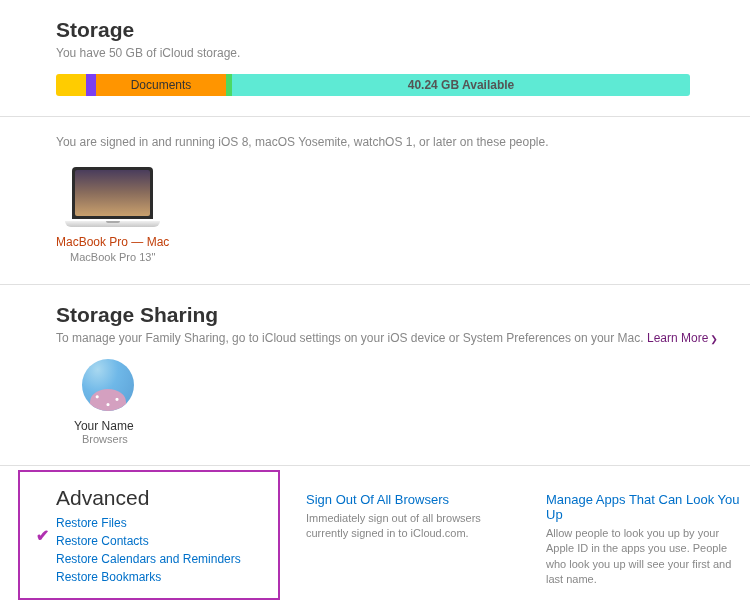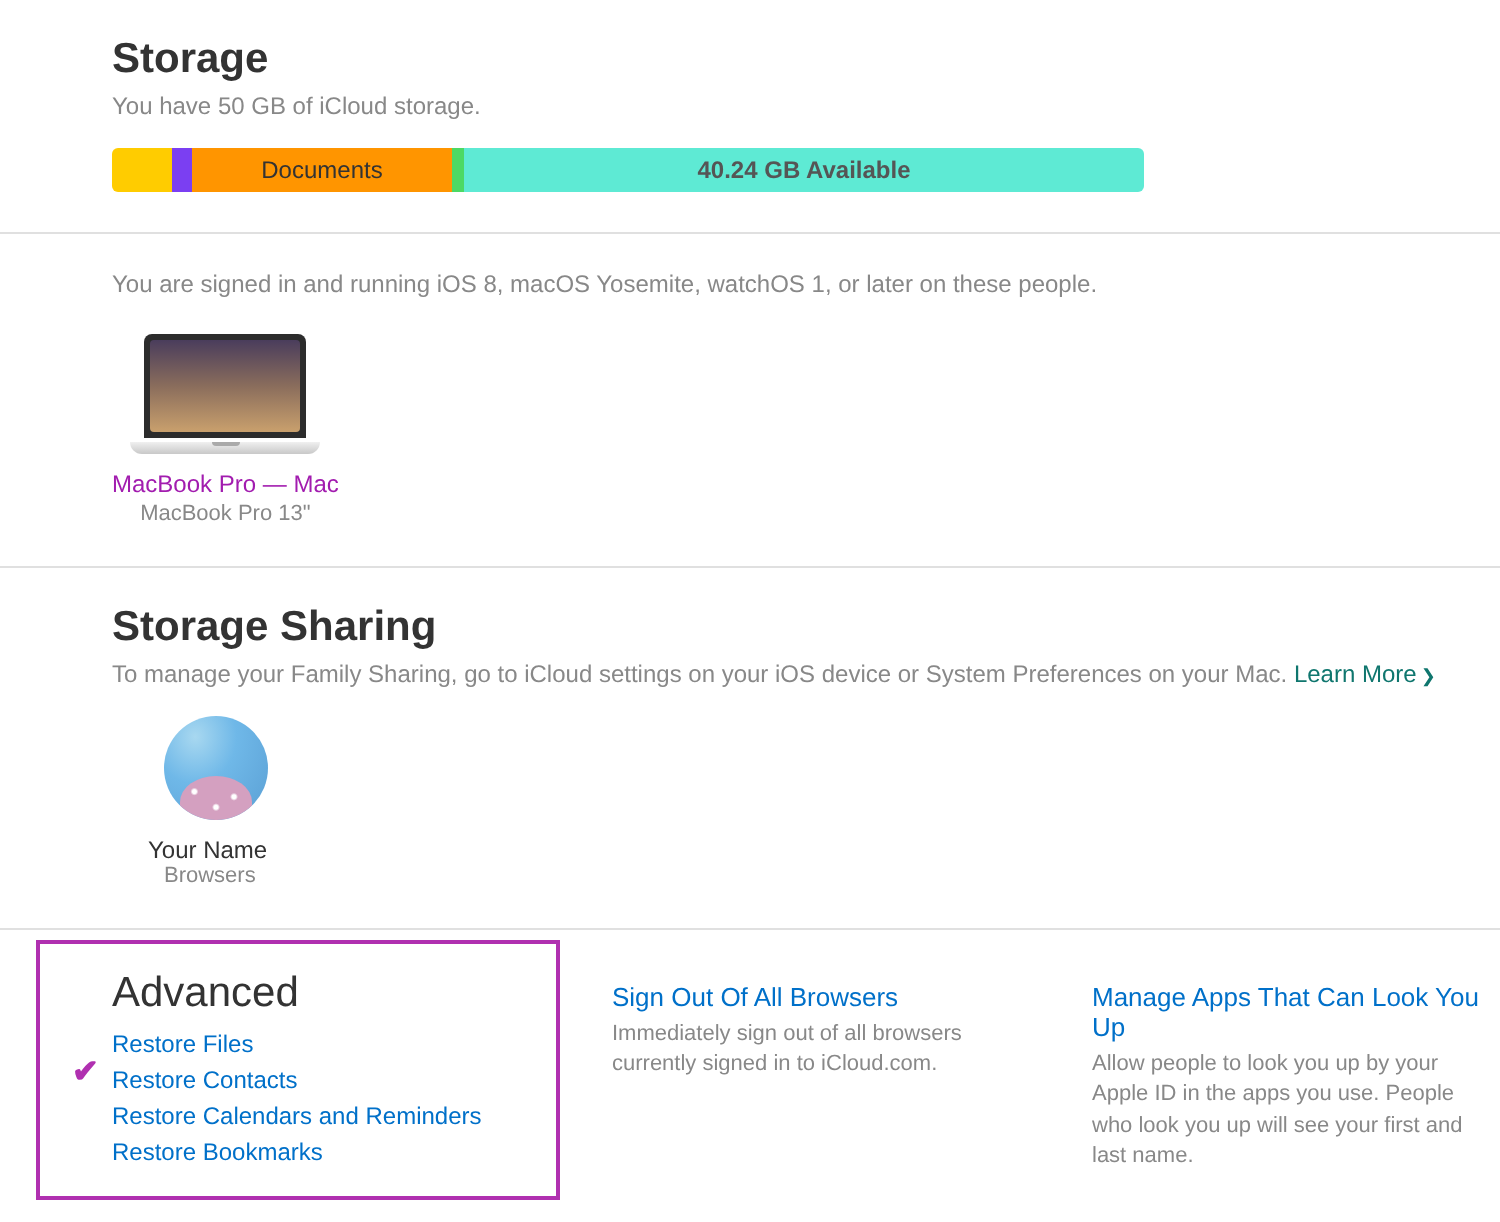--- a/index.html
+++ b/index.html
@@ -1,39 +1,39 @@
 <!DOCTYPE html>
 <html><head>
   <meta charset="utf-8">
   <style>
     * { margin: 0; padding: 0; box-sizing: border-box; }
     body { font-family: -apple-system, BlinkMacSystemFont, "Helvetica Neue", sans-serif; background: #fff; width: 750px; color: #333; font-size: 13px; -webkit-font-smoothing: antialiased; }
     .section { padding: 18px 0 20px 56px; border-bottom: 1px solid #e0e0e0; }
     .section-title { font-size: 21px; font-weight: 700; color: #333; margin-bottom: 4px; }
     .section-subtitle { font-size: 12px; color: #888; }
-    .storage-bar { display: flex; height: 22px; margin-top: 14px; border-radius: 3px; overflow: hidden; width: 516px; }
+    .storage-bar { display: flex; height: 22px; margin-top: 14px; border-radius: 3px; overflow: hidden; width: 634px; }
     .seg { height: 100%; display: flex; align-items: center; justify-content: center; font-size: 12px; }
     .seg.yellow { background: #ffcc00; }
     .seg.purple { background: #7b3ff2; }
     .seg.orange { background: #ff9500; color: #333; }
     .seg.green { background: #4cd964; }
     .seg.grey { background: #5eead4; color: #555; font-weight: bold; }
     .device { margin-top: 18px; display: inline-block; text-align: center; }
     .device-img { width: 95px; height: 60px; position: relative; margin: 0 auto 8px; }
     .screen { position: absolute; top: 0; left: 7px; width: 81px; height: 52px; background: #2c2c2c; border-radius: 4px 4px 0 0; padding: 3px; }
     .screen-inner { width: 100%; height: 100%; background: linear-gradient(180deg, #4a3d5c 0%, #8a6d5c 50%, #c9a06d 100%); border-radius: 2px; }
     .base { position: absolute; bottom: 0; left: 0; width: 95px; height: 6px; background: linear-gradient(180deg, #f0f0f0, #c8c8c8); border-radius: 0 0 6px 6px; }
     .base::before { content: ""; position: absolute; top: 0; left: 50%; transform: translateX(-50%); width: 14px; height: 2px; background: #aaa; border-radius: 0 0 2px 2px; }
-    .device-name { font-size: 12px; color: #a21caf; }
+    .device-name { font-size: 12px; color: #c2410c; }
     .device-model { font-size: 11px; color: #888; margin-top: 2px; }
     .avatar { width: 52px; height: 52px; border-radius: 50%; margin: 14px 0 8px 26px; background: radial-gradient(ellipse at 30% 20%, #a8d8f0 0%, #6fb8e8 40%, #5a9fd4 100%); position: relative; overflow: hidden; }
     .avatar::after { content: ""; position: absolute; bottom: -4px; left: 8px; width: 36px; height: 26px; background: radial-gradient(circle at 20% 30%, #fff 1px, transparent 2px), radial-gradient(circle at 50% 60%, #fff 1px, transparent 2px), radial-gradient(circle at 75% 40%, #fff 1px, transparent 2px), #d4a0c0; border-radius: 50% 50% 0 0; }
     .member-name { font-size: 12px; color: #333; margin-left: 18px; }
     .member-role { font-size: 11px; color: #888; margin-left: 26px; }
-    .link { color: #0f766e; text-decoration: none; font-size: 12px; cursor: pointer; text-align: right; }
+    .link { color: #701a75; text-decoration: none; font-size: 12px; cursor: pointer; text-align: right; }
     .chev { font-size: 9px; margin-left: 2px; }
     .bottom { display: flex; padding: 20px 0 20px 56px; gap: 40px; }
     .col { flex: 0 0 200px; }
     .col.wide { flex: 0 0 210px; }
     .col-title { font-size: 21px; font-weight: 400; margin-bottom: 4px; color: #333; }
     .col-heading { font-size: 13px; color: #0070c9; cursor: pointer; margin-bottom: 4px; margin-top: 6px; }
     .col-desc { font-size: 11px; color: #888; line-height: 1.4; }
     .restore-list { margin-bottom: 10px; }
     .restore-list div { font-size: 12px; color: #0070c9; cursor: pointer; line-height: 1.5; }
     .highlight-box { position: absolute; border: 2px solid #b030b0; left: 18px; top: 470px; width: 262px; height: 130px; pointer-events: none; }

